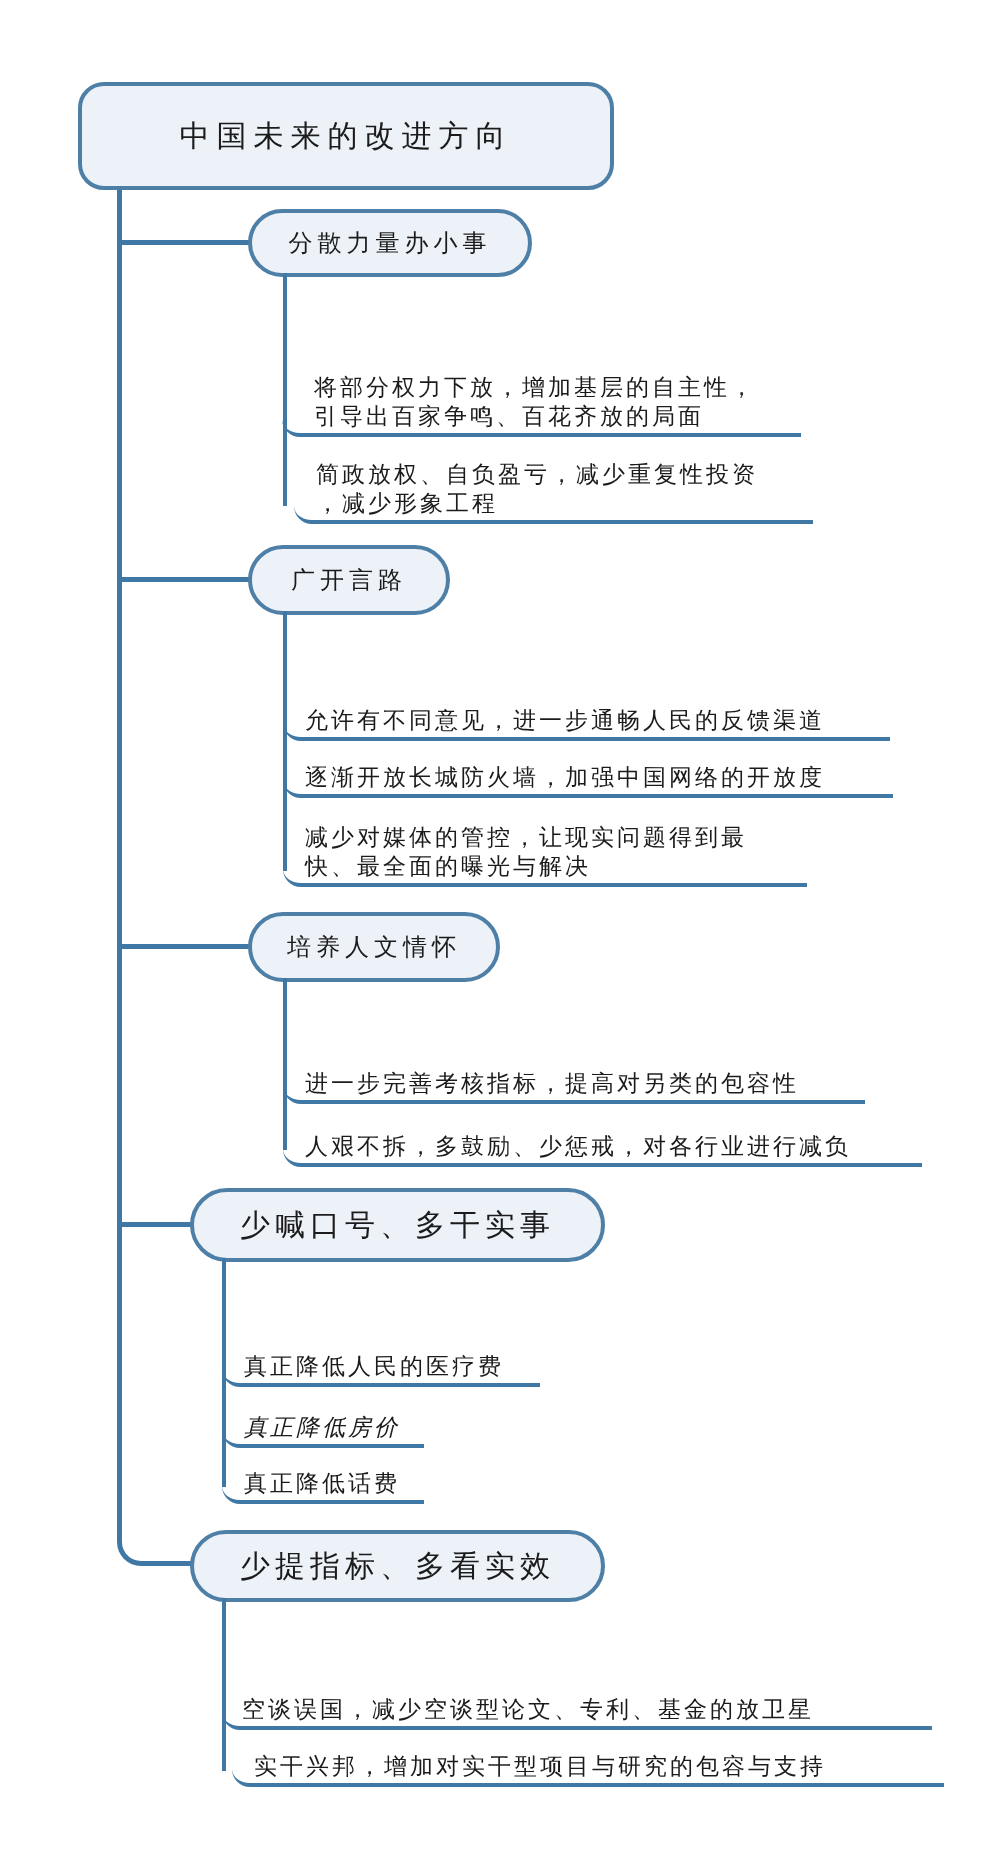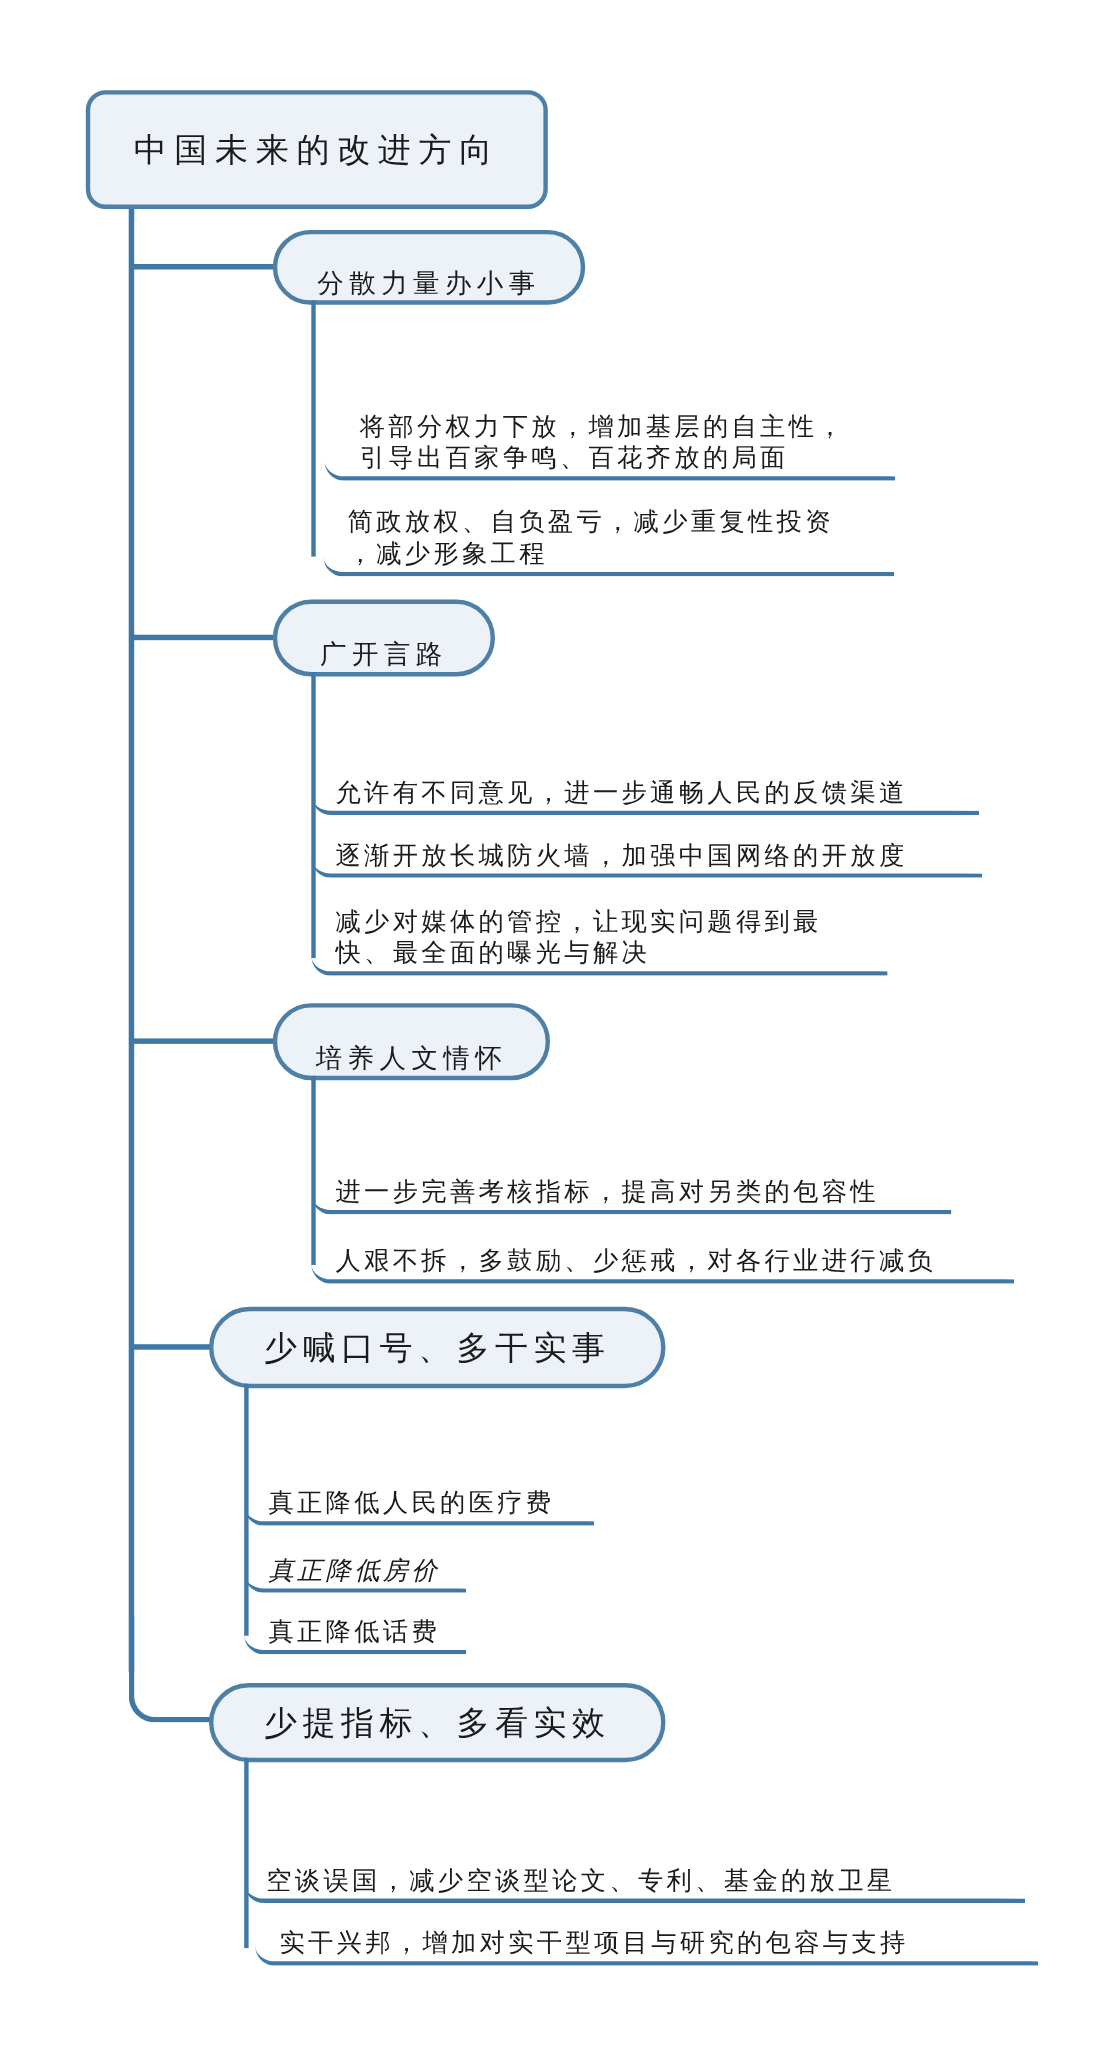--- a/index.html
+++ b/index.html
@@ -10,50 +10,50 @@
   .trunk{position:absolute;background:#4078a5;}
   .conn-h{position:absolute;background:#4078a5;height:5px;}
   .drop{position:absolute;background:#4078a5;width:4px;}
   .elbow{position:absolute;border-left:5px solid #4078a5;border-bottom:5px solid #4078a5;
          border-bottom-left-radius:24px;}
 
   
   .node{position:absolute;background:#edf1f8;border:4px solid #4d7fa7;
         display:flex;align-items:center;justify-content:center;box-sizing:border-box;}
   .root{border-radius:18px;font-size:30px;letter-spacing:7px;}
-  .pill{border-radius:36px;font-size:24px;letter-spacing:5px;align-items:flex-end;}
+  .pill{border-radius:36px;font-size:24px;letter-spacing:5px;}
   .pill-lg{border-radius:38px;font-size:30px;letter-spacing:5px;}
 
   
   .child{position:absolute;box-sizing:border-box;
          border-bottom:4px solid #4078a5;border-bottom-left-radius:18px;
          padding:0 0 2px 22px;font-size:23px;letter-spacing:3px;}
   .child .tline{line-height:29px;white-space:nowrap;}
 </style>
 </head>
 <body>
 
 <div class="canvas">
 
   <div class="trunk" style="left:117px;top:186px;width:5px;height:1334px;"></div>
   <div class="elbow" style="left:117px;top:1470px;width:73px;height:91px;"></div>
   <div class="conn-h" style="left:120px;top:240px;width:130px;"></div>
   <div class="conn-h" style="left:120px;top:577px;width:130px;"></div>
   <div class="conn-h" style="left:120px;top:944px;width:130px;"></div>
   <div class="conn-h" style="left:120px;top:1222px;width:72px;"></div>
 
-  <div class="node root" style="left:78px;top:82px;width:420px;height:108px;">
+  <div class="node root" style="left:78px;top:82px;width:536px;height:108px;border-radius:26px;">
     <span>中国未来的改进方向</span>
   </div>
 
   <div class="node pill" style="left:248px;top:209px;width:284px;height:68px;">
     <span>分散力量办小事</span>
   </div>
   <div class="drop" style="left:283px;top:273px;height:233px;"></div>
-  <div class="child" style="left:295px;top:373px;width:519px;padding-left:32px;">
+  <div class="child" style="left:282px;top:373px;width:519px;padding-left:32px;">
     <div class="tline">将部分权力下放，增加基层的自主性，</div>
     <div class="tline">引导出百家争鸣、百花齐放的局面</div>
   </div>
   <div class="child" style="left:294px;top:460px;width:519px;">
     <div class="tline">简政放权、自负盈亏，减少重复性投资</div>
     <div class="tline">，减少形象工程</div>
   </div>
 
   <div class="node pill" style="left:248px;top:545px;width:202px;height:70px;">
     <span>广开言路</span>

